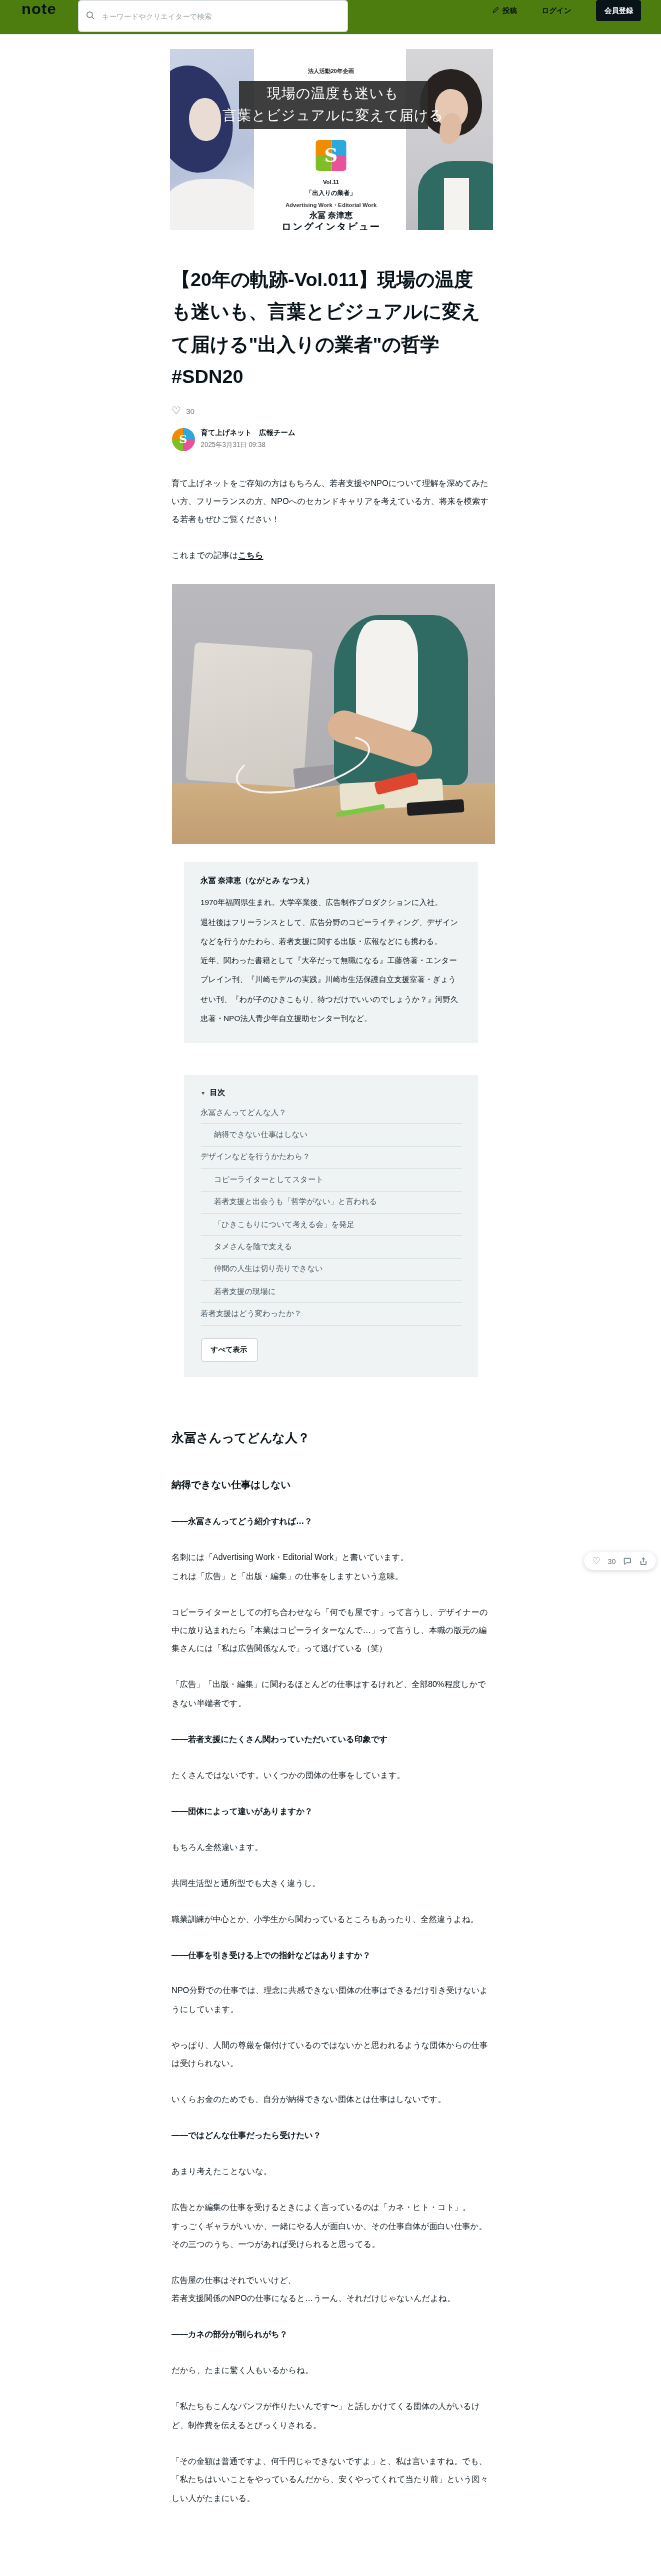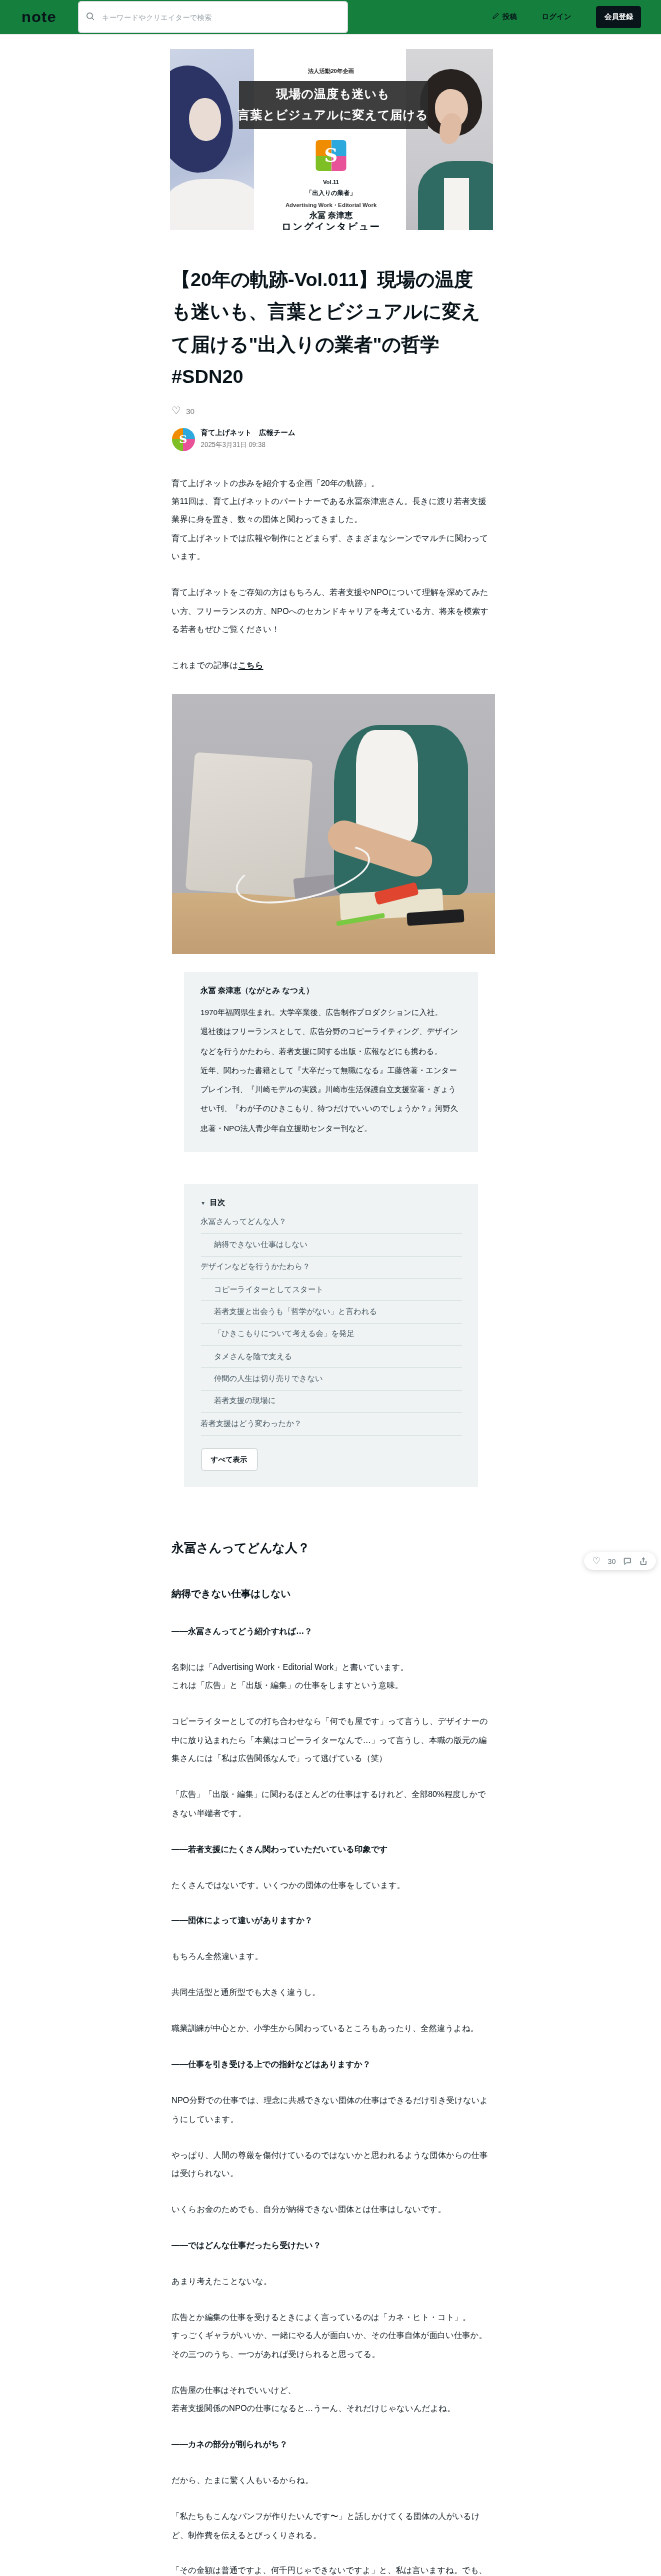--- a/index.html
+++ b/index.html
@@ -2,21 +2,21 @@
 <html style="font-size:8.2px"><head>
 <meta charset="utf-8">
 <style>
   html,body{margin:0;padding:0;}
   body{
     width:662px;height:3091px;overflow:hidden;background:#fff;
     font-family:"Liberation Sans","DejaVu Sans",sans-serif;color:#08131a;
     position:relative;
   }
   
-  .hdr{height:34px;display:flex;align-items:center;border-bottom:0.5px solid #ededed;background:#15803d;}
+  .hdr{height:34px;display:flex;align-items:flex-start;border-bottom:0.5px solid #ededed;background:#4d7c0f;}
   .logo{font-weight:bold;font-size:15.5px;letter-spacing:0.5px;margin-left:21.6px;}
   .search{margin-left:21.6px;width:270px;height:32px;border:0.5px solid #dcdfe1;border-radius:3.1px;
     display:flex;align-items:center;padding:0 7.2px;box-sizing:border-box;background:#fff;}
   .search svg{flex:0 0 auto;margin-right:5.2px;}
   .search input{border:none;outline:none;flex:1;font-size:7.2px;color:#08131a;background:transparent;
     font-family:"Liberation Sans","DejaVu Sans",sans-serif;}
   .search input::placeholder{color:#99a3a9;}
   .hdr-right{margin-left:auto;margin-right:20.6px;display:flex;align-items:center;gap:25px;}
   .hdr-link{font-size:7.2px;font-weight:bold;display:flex;align-items:center;gap:3.1px;cursor:pointer;}
   .signup{background:#08131a;color:#fff;font-size:7.2px;font-weight:bold;border:none;border-radius:2.6px;
@@ -32,21 +32,21 @@
   .hp-l .jacket{position:absolute;left:-5.2px;bottom:-15.5px;width:98px;height:67px;background:#f2f1ef;border-radius:40% 40% 0 0;}
   .hp-r{right:0;width:87px;background:linear-gradient(180deg,#d6d5d8 0%,#c9c8cc 70%,#bebdc1 100%);}
   .hp-r .hair{position:absolute;left:14.4px;top:19.6px;width:62px;height:67px;background:#272220;border-radius:50% 50% 44% 48%;}
   .hp-r .face{position:absolute;left:29px;top:40px;width:33px;height:39px;background:#e6c8b2;border-radius:48% 52% 50% 50%;}
   .hp-r .hand{position:absolute;left:34px;top:64px;width:20.6px;height:31px;background:#e0bb a;background:#e0bba4;border-radius:45%;transform:rotate(12deg);}
   .hp-r .body{position:absolute;left:12.4px;bottom:-8.2px;width:88px;height:77px;background:#2f6b63;border-radius:40% 30% 0 0;}
   .hp-r .shirt{position:absolute;left:38px;bottom:-5.2px;width:25px;height:57px;background:#f4f3f0;}
   .hero-tag{position:absolute;top:18.5px;left:0;right:0;text-align:center;font-size:5.7px;font-weight:bold;color:#222;}
   .banner{position:absolute;left:69px;top:32px;width:189px;height:48px;background:rgba(46,46,46,.92);
     display:flex;flex-direction:column;align-items:center;justify-content:center;gap:4.1px;}
-  .banner div{color:#fff;font-weight:bold;font-size:12px;letter-spacing:0.5px;white-space:nowrap;}
+  .banner div{color:#fff;font-weight:normal;font-size:14px;letter-spacing:0.5px;white-space:nowrap;}
   .slogo{position:absolute;left:50%;top:91px;transform:translateX(-50%);width:31px;height:31px;border-radius:4.1px;overflow:hidden;
     display:grid;grid-template-columns:1fr 1fr;grid-template-rows:1fr 1fr;}
   .slogo i{display:block;}
   .slogo .c1{background:#f08c00;}.slogo .c2{background:#2ca8dd;}.slogo .c3{background:#7fbf26;}.slogo .c4{background:#e85298;}
   .slogo span{position:absolute;inset:0;display:flex;align-items:center;justify-content:center;
     color:#fff;font-family:"DejaVu Serif",serif;font-weight:bold;font-size:18.5px;}
   .hero-vol{position:absolute;top:130px;left:0;right:0;text-align:center;font-size:5.7px;font-weight:bold;}
   .hero-sub{position:absolute;top:140px;left:0;right:0;text-align:center;font-size:6.2px;font-weight:bold;}
   .hero-work{position:absolute;top:153px;left:0;right:0;text-align:center;font-size:5.7px;font-weight:bold;color:#333;}
   .hero-name{position:absolute;top:161px;left:0;right:0;text-align:center;font-size:8.2px;font-weight:bold;}
@@ -181,23 +181,20 @@
         <i style="background:#e85298"></i>
       <span>S</span>
     </div>
     <div>
       <div class="a-name">育て上げネット　広報チーム</div>
       <div class="a-date">2025年3月31日 09:38</div>
     </div>
   </div>
 
   <div class="intro">
-    <div class="bi">育て上げネットの歩みを紹介する企画「20年の軌跡」。
-第11回は、育て上げネットのパートナーである永冨奈津恵さん。長きに渡り若者支援業界に身を置き、数々の団体と関わってきました。
-育て上げネットでは広報や制作にとどまらず、さまざまなシーンでマルチに関わっています。</div>
       <div class="bi">育て上げネットをご存知の方はもちろん、若者支援やNPOについて理解を深めてみたい方、フリーランスの方、NPOへのセカンドキャリアを考えている方、将来を模索する若者もぜひご覧ください！</div>
   </div>
   <div class="linkline">
     <span>これまでの記事は</span><a>こちら</a>
   </div>
 
   <div class="photo1">
     <div class="desk"></div>
       <div class="laptop"></div>
       <div class="kb"></div>

